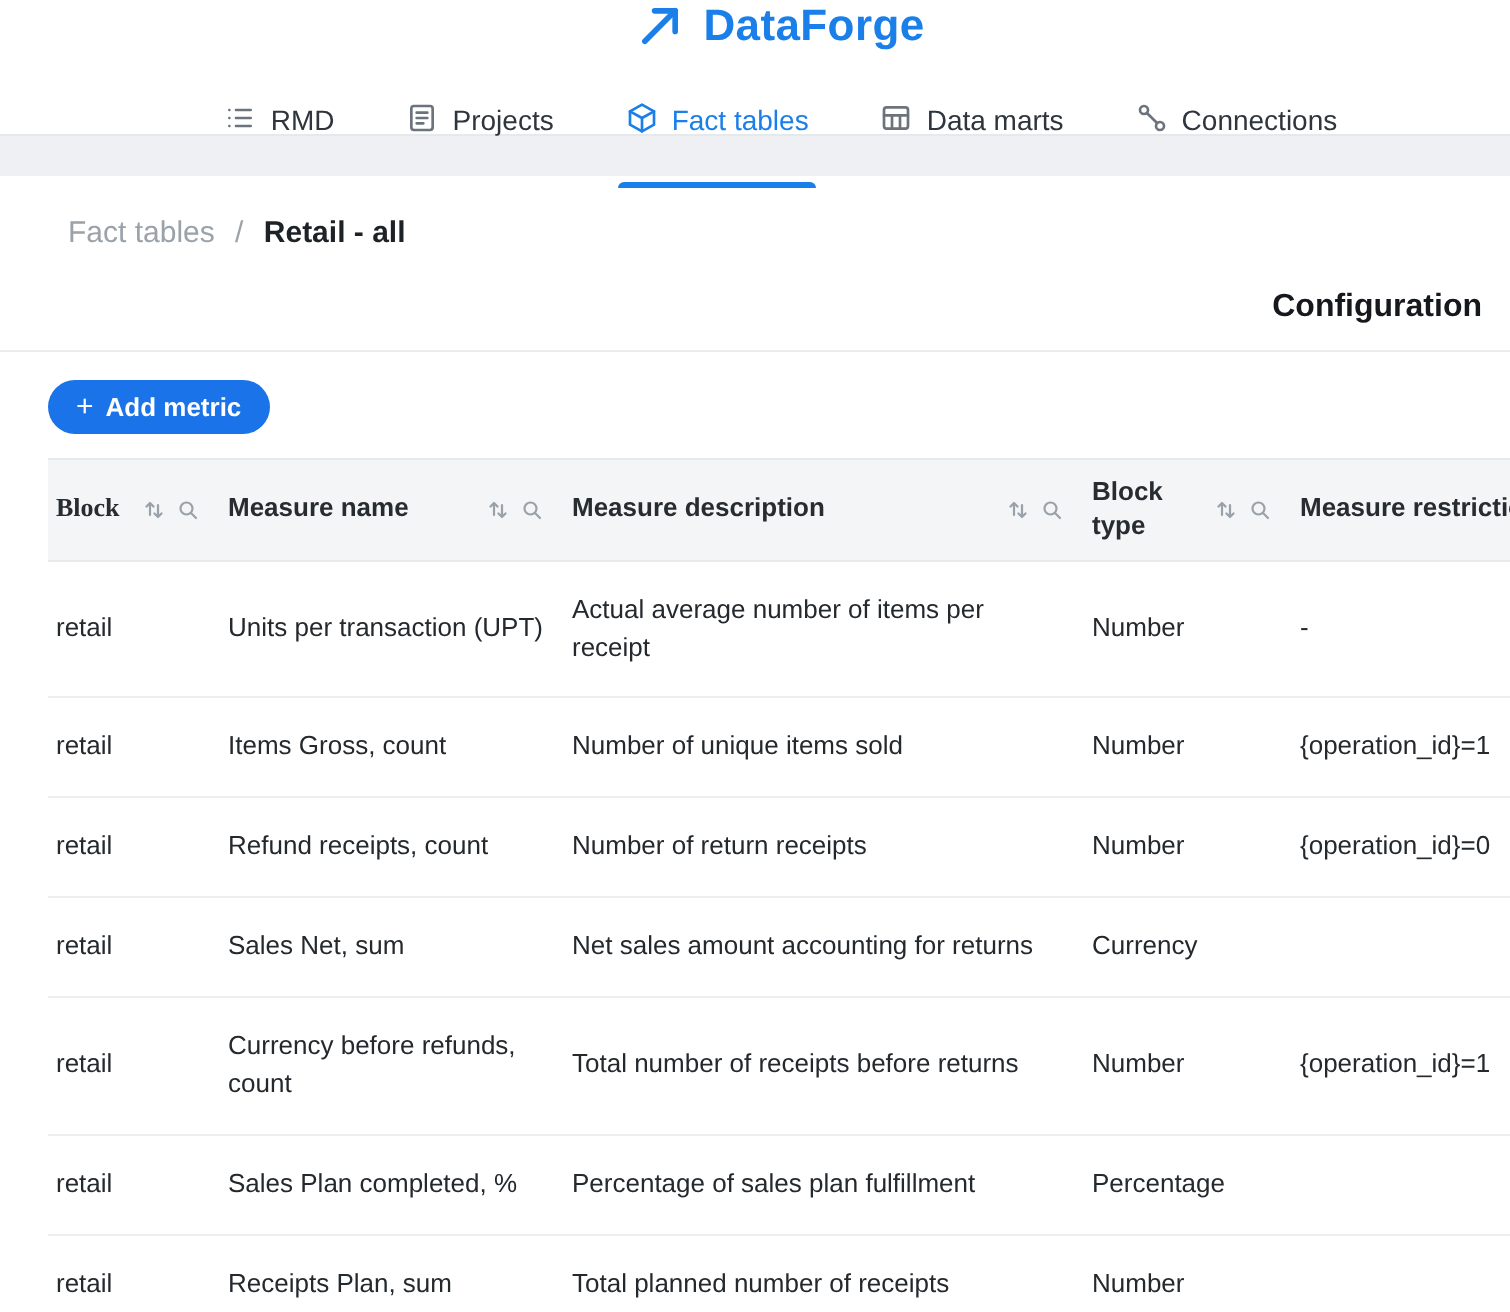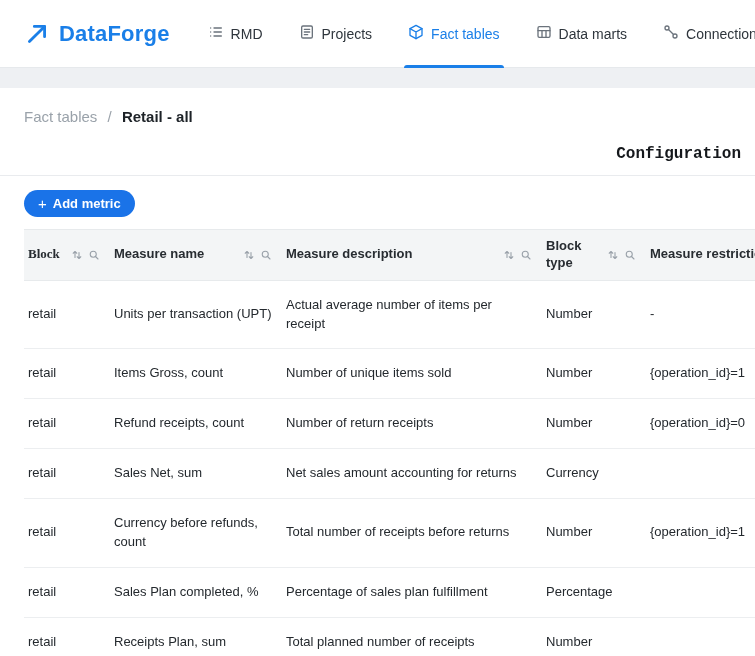--- a/index.html
+++ b/index.html
@@ -12,20 +12,21 @@
 
   
   .topnav {
     height: 68px;
     background: #ffffff;
     display: flex;
     align-items: center;
     padding: 0 0 0 24px;
     border-bottom: 1px solid #e6e9ec;
     white-space: nowrap;
+    flex-direction: column;
   }
   .brand {
     display: flex;
     align-items: center;
     gap: 9px;
     cursor: pointer;
   }
   .brand svg { display: block; }
   .brand-name {
     font-size: 22px;
@@ -56,35 +57,34 @@
     background: #1a7fe8;
     border-radius: 3px 3px 0 0;
   }
 
   
   .page-gap { height: 20px; background: #eef0f3; }
 
   
   .content { background: #ffffff; }
   .breadcrumb {
-    padding: 20px 24px 0 24px;
+    padding: 20px 24px 0 34px;
     font-size: 15px;
   }
   .breadcrumb .parent { color: #9aa2aa; cursor: pointer; }
   .breadcrumb .sep { color: #9aa2aa; margin: 0 6px; }
   .breadcrumb .current { color: #1d2227; font-weight: 700; }
 
   .section-header {
     display: flex;
     justify-content: flex-end;
     align-items: flex-end;
     margin-top: 20px;
     padding: 0 14px 12px 24px;
     border-bottom: 1px solid #e9ebee;
-    font-family: Liberation Mono, monospace;
   }
   .section-tab {
     font-size: 16px;
     font-weight: 700;
     color: #15181c;
     cursor: pointer;
   }
 
   .toolbar { padding: 14px 24px 0 24px; }
   .btn-add {

